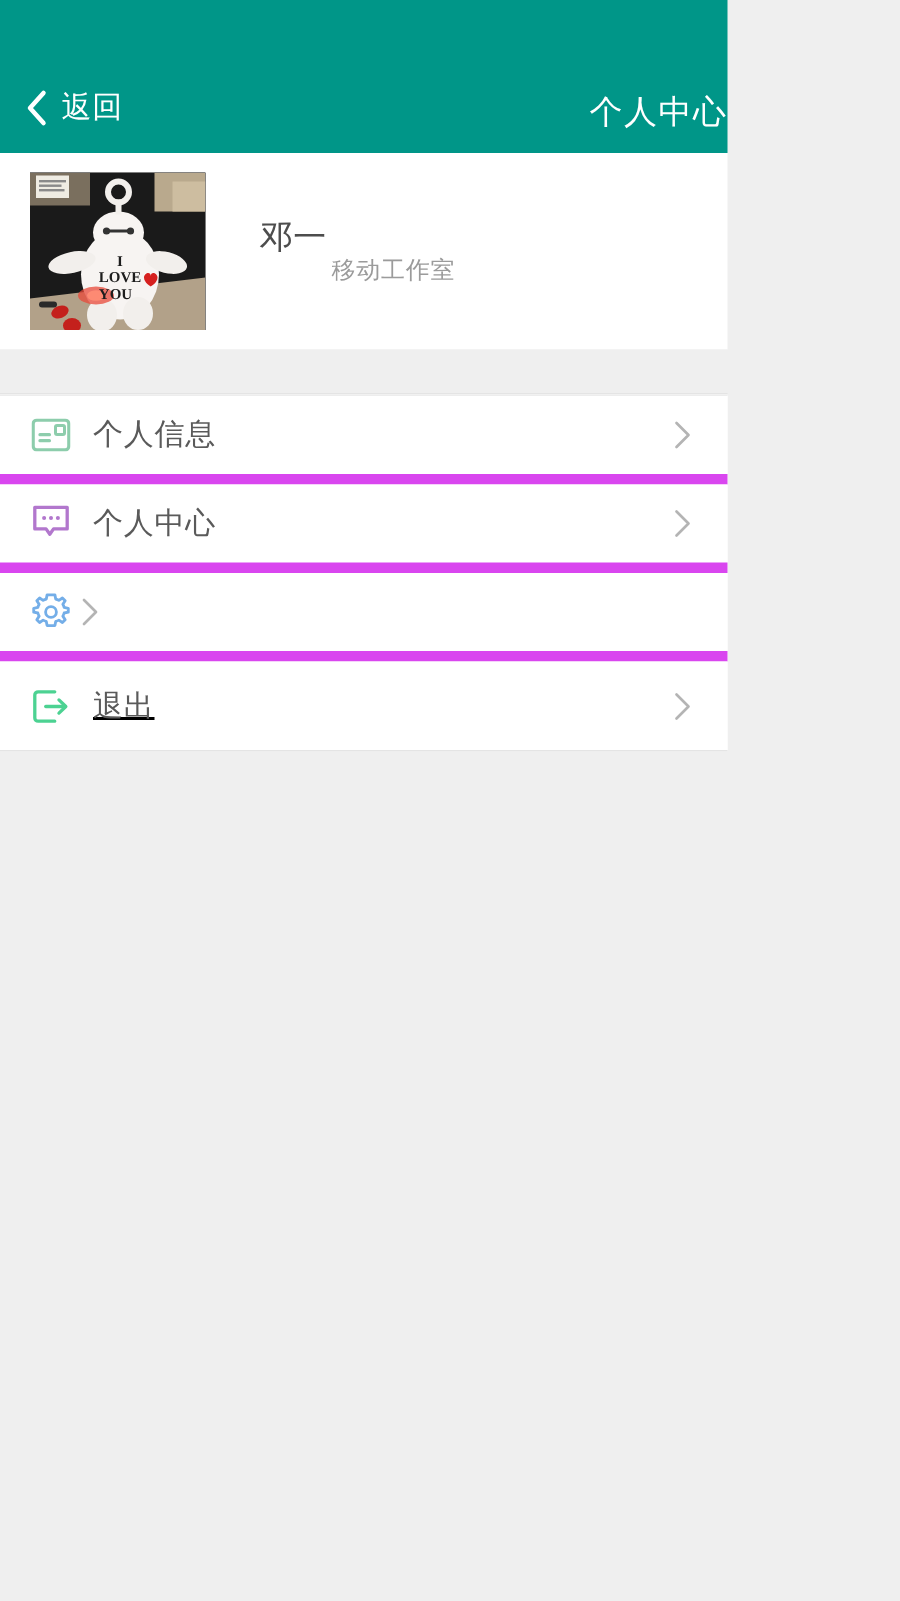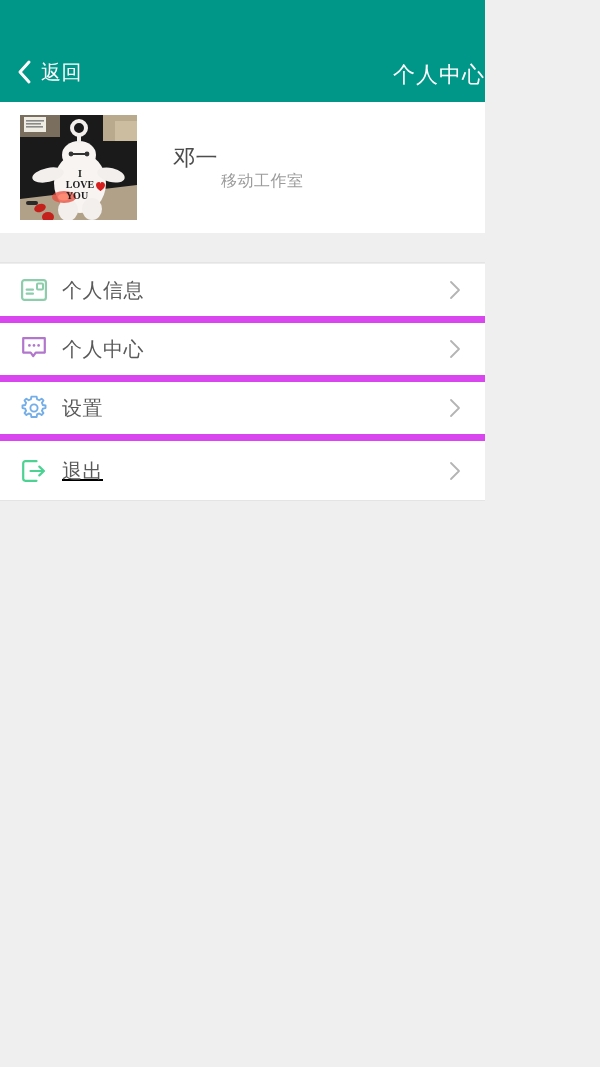--- a/index.html
+++ b/index.html
@@ -303,21 +303,20 @@
                    l-1.55 2.35 a8.7 8.7 0 0 1 0.87 2.1 l2.75 0.55 l0 2.6 l-2.75 0.55
                    a8.7 8.7 0 0 1 -0.87 2.1 l1.55 2.35 l-1.85 1.85 l-2.35 -1.55
                    a8.7 8.7 0 0 1 -2.1 0.87 l-0.55 2.75 l-2.6 0 l-2.6 0 l-0.55 -2.75
                    a8.7 8.7 0 0 1 -2.1 -0.87 l-2.35 1.55 l-1.85 -1.85 l1.55 -2.35
                    a8.7 8.7 0 0 1 -0.87 -2.1 l-2.75 -0.55 l0 -2.6 l2.75 -0.55
                    a8.7 8.7 0 0 1 0.87 -2.1 l-1.55 -2.35 l1.85 -1.85 l2.35 1.55
                    a8.7 8.7 0 0 1 2.1 -0.87 l0.55 -2.75 z" fill="none" stroke="#74aee8" stroke-width="1.9" stroke-linejoin="round"></path>
           <circle cx="13" cy="13" r="3.6" fill="none" stroke="#74aee8" stroke-width="1.9"></circle>
         </svg>
       </span>
-      <span class="menu-label">设置</span>
       <span class="menu-arrow">
         <svg viewBox="0 0 12 20" width="12" height="20" aria-hidden="true">
           <polyline points="2,2 10,10 2,18" fill="none" stroke="#b4b4b4" stroke-width="1.8" stroke-linecap="round" stroke-linejoin="round"></polyline>
         </svg>
       </span>
     </div>
 
     <div class="menu-row">
       <span class="menu-icon">
         <svg viewBox="0 0 26 24" width="26" height="24" aria-hidden="true">

